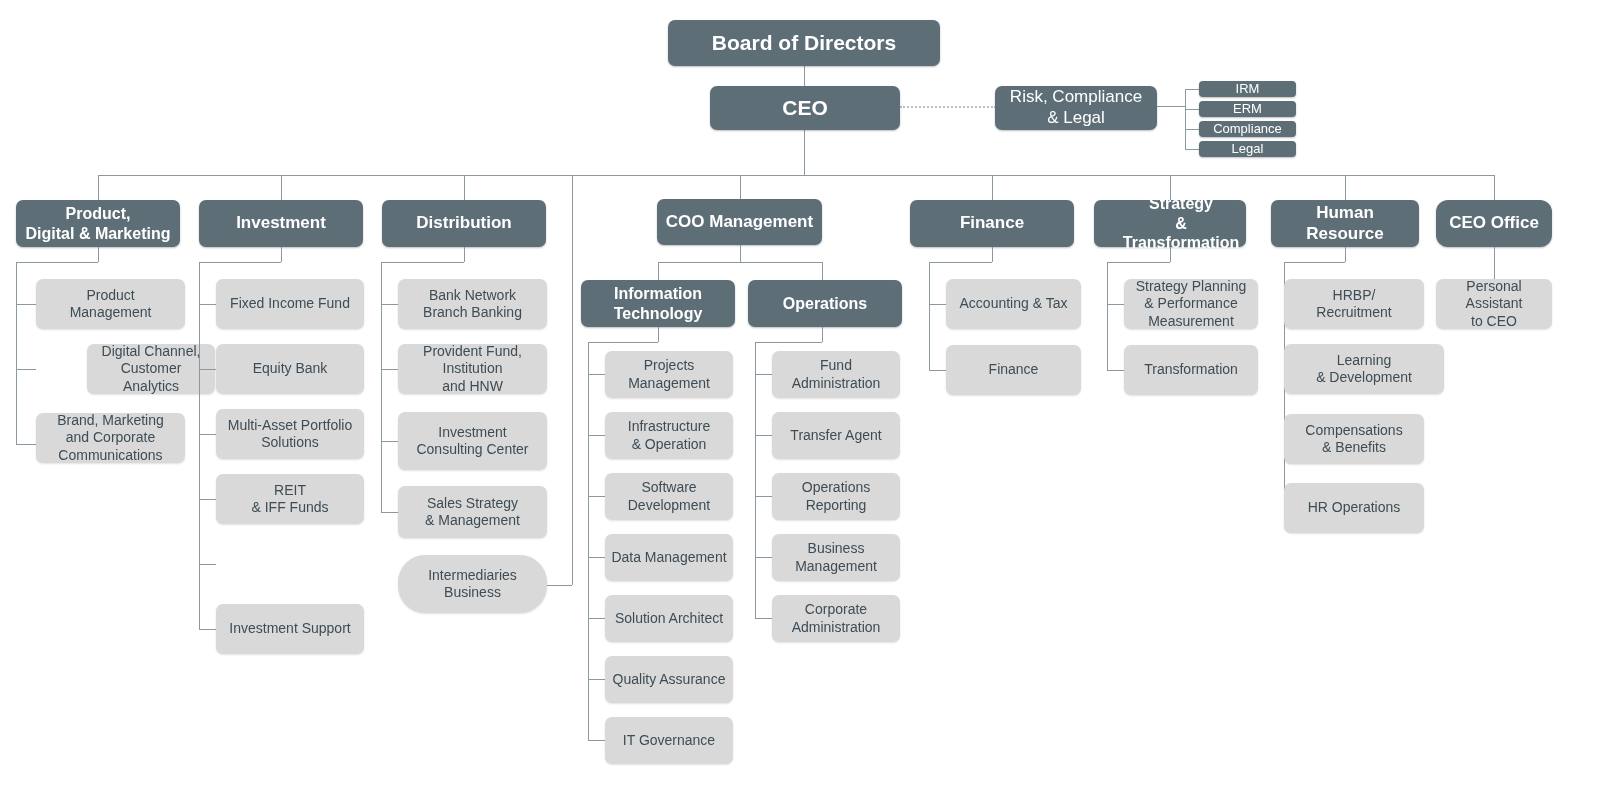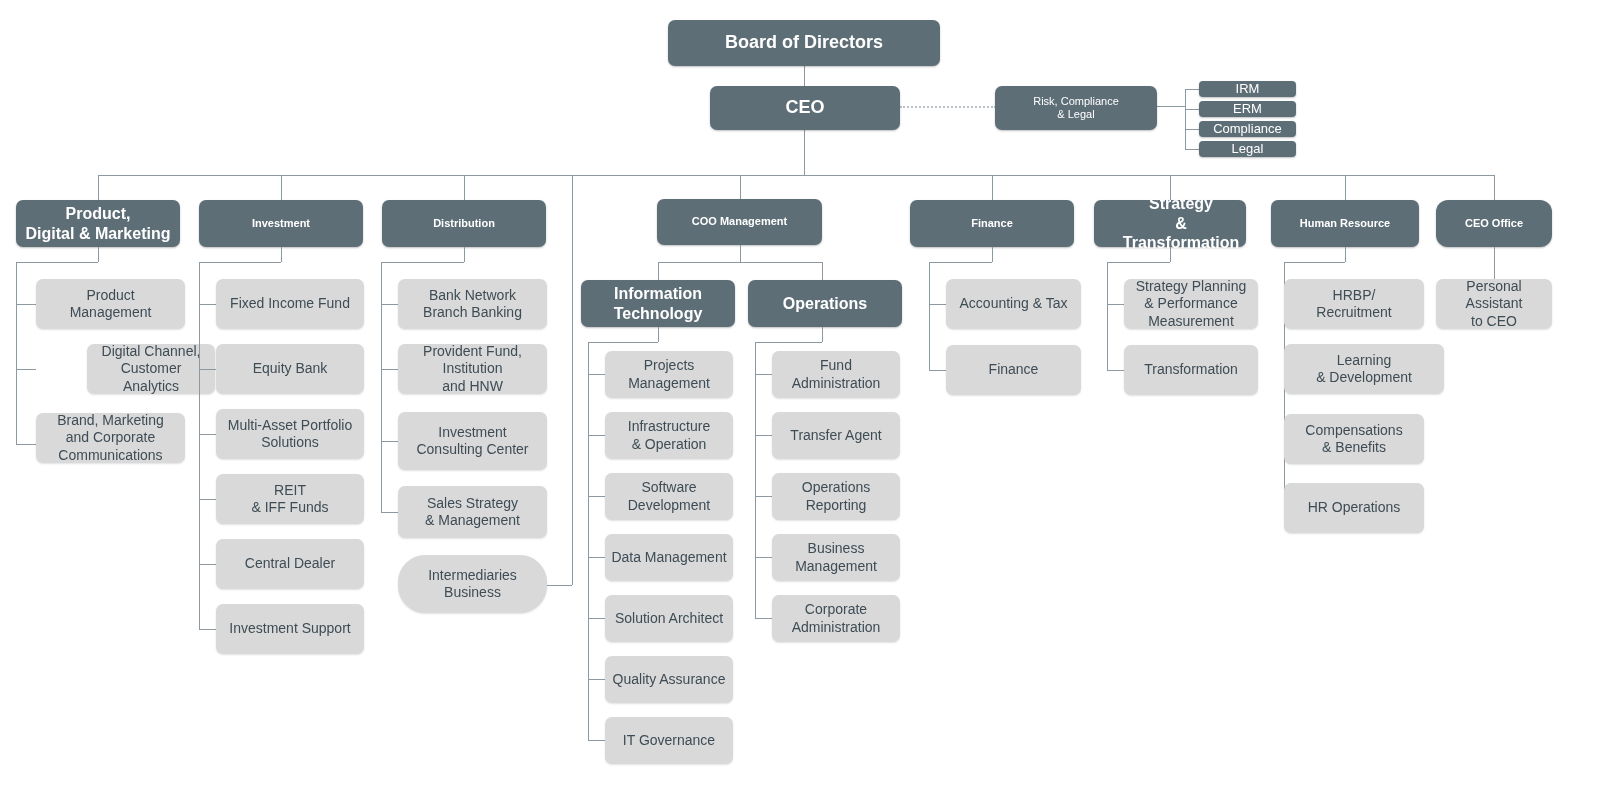--- a/index.html
+++ b/index.html
@@ -47,22 +47,22 @@
     background:#d9d9d9;
     color:#3e4c55;
     font-weight:normal;
     box-shadow:0 1px 2px rgba(0,0,0,.12);
   }
   .node.tiny{
     border-radius:4px;
     font-weight:normal;
     font-size:13px;
   }
-  .fs18{font-size:18px;}
-  .fs17{font-size:11px;}
+  .fs18{font-size:21px;}
+  .fs17{font-size:17px;}
   .fs16{font-size:16px;}
   .fs14{font-size:14px;}
 </style>
 </head>
 <body>
 
 <div id="chart">
 
   <div class="ln v" style="left:804px;top:66px;height:20px;"></div>
 
@@ -127,21 +127,20 @@
   <div class="ln h" style="left:199px;top:499px;width:17px;"></div>
   <div class="ln h" style="left:199px;top:564px;width:17px;"></div>
   <div class="ln h" style="left:199px;top:629px;width:17px;"></div>
 
   <div class="node light fs14" style="left:216px;top:279px;width:148px;height:50px;">Fixed Income Fund</div>
   <div class="node light fs14" style="left:216px;top:344px;width:148px;height:50px;">Equity Bank</div>
   <div class="node light fs14" style="left:216px;top:409px;width:148px;height:50px;">Multi-Asset Portfolio
 Solutions</div>
   <div class="node light fs14" style="left:216px;top:474px;width:148px;height:50px;">REIT
 &amp; IFF Funds</div>
-  <div class="node light fs14" style="left:216px;top:539px;width:148px;height:50px;">Central Dealer</div>
   <div class="node light fs14" style="left:216px;top:604px;width:148px;height:50px;">Investment Support</div>
 
   <div class="node dark fs17" style="left:382px;top:200px;width:164px;height:47px;">Distribution</div>
   <div class="ln v" style="left:464px;top:247px;height:15px;"></div>
   <div class="ln h" style="left:381px;top:262px;width:83px;"></div>
   <div class="ln v" style="left:381px;top:262px;height:250px;"></div>
   <div class="ln h" style="left:381px;top:304px;width:17px;"></div>
   <div class="ln h" style="left:381px;top:369px;width:17px;"></div>
   <div class="ln h" style="left:381px;top:441px;width:17px;"></div>
   <div class="ln h" style="left:381px;top:512px;width:17px;"></div>

